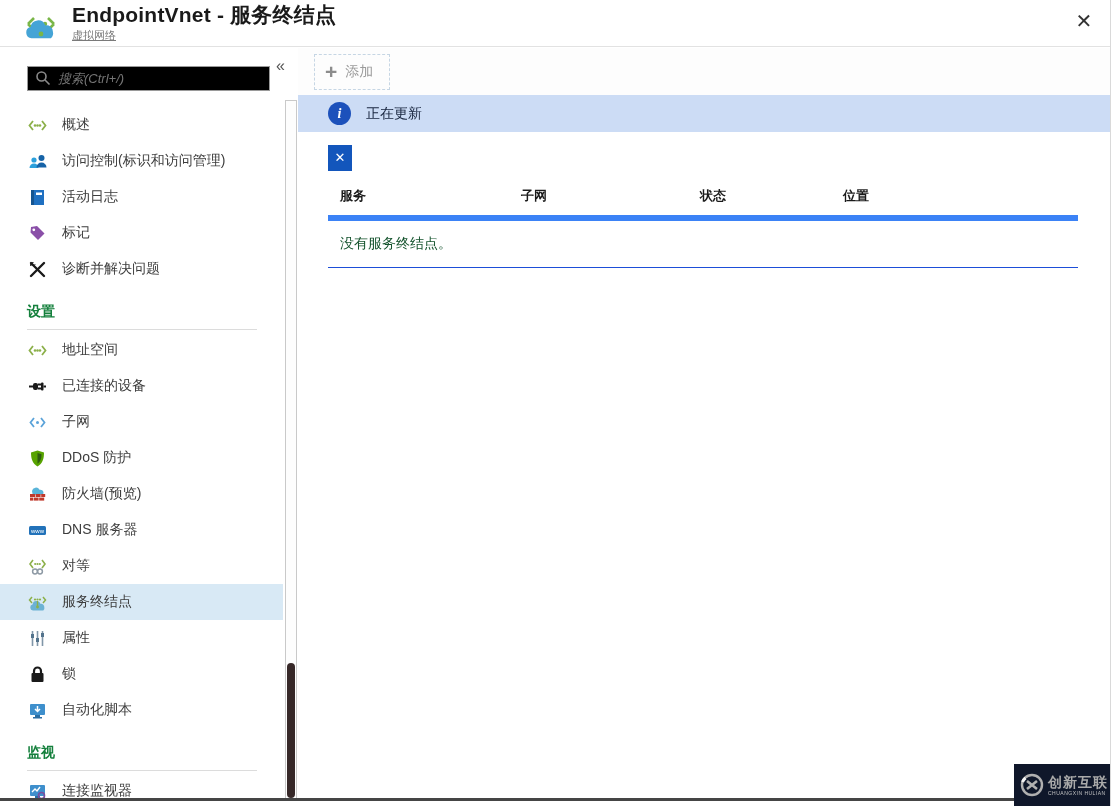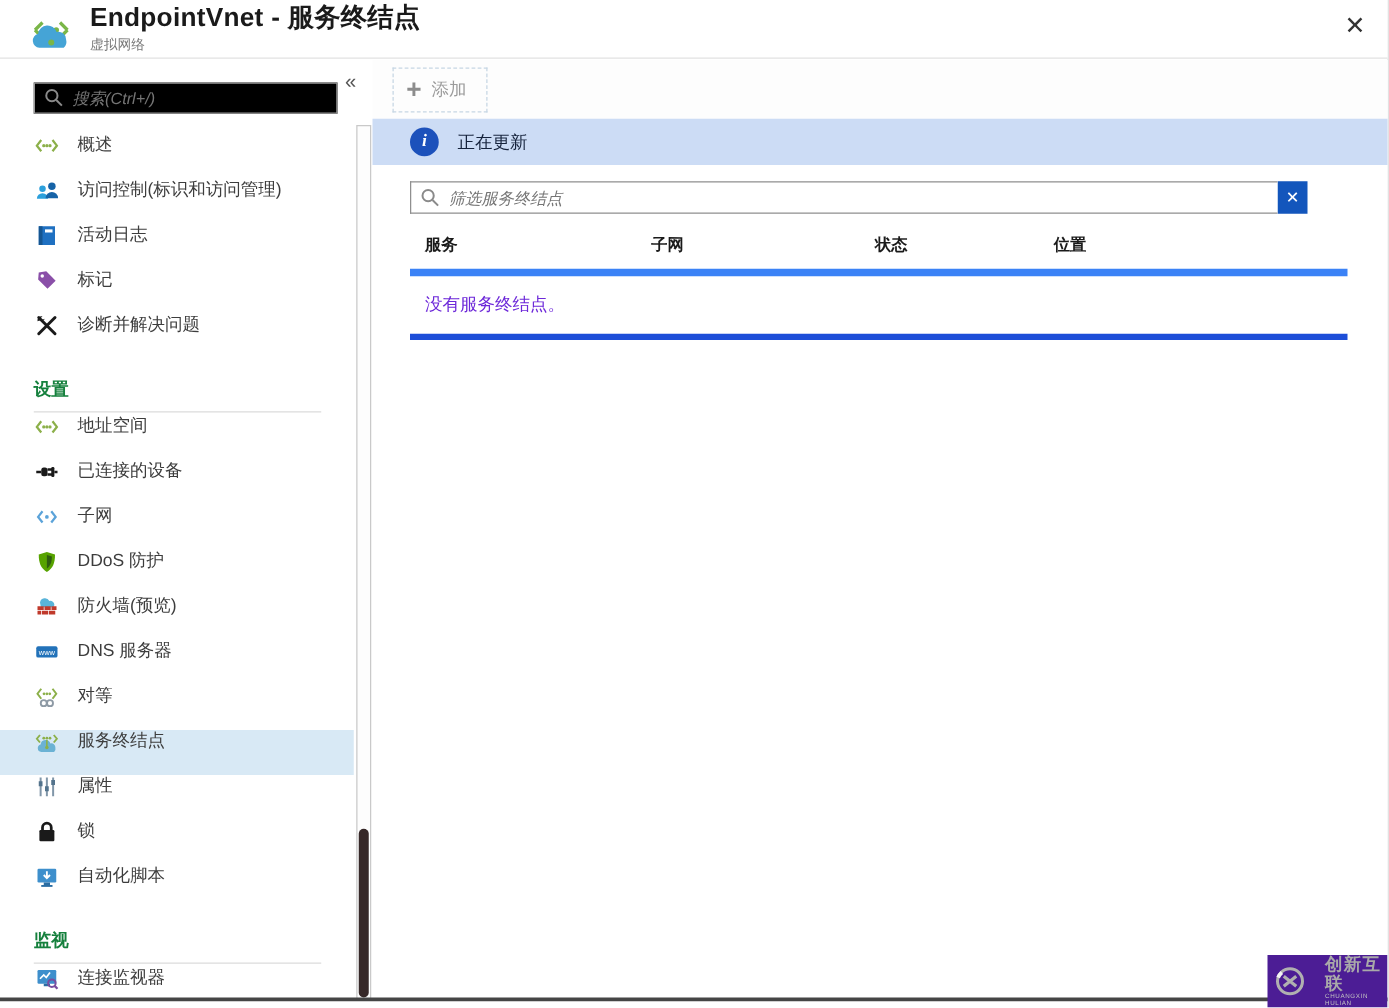--- a/index.html
+++ b/index.html
@@ -11,21 +11,21 @@
   }
   
   .app-header {
     position:absolute; top:0; left:0; width:1111px; height:47px;
     background:#fff; border-bottom:1px solid #e2e2e2; z-index:5;
     display:flex; align-items:center;
   }
   .hdr-icon { width:42px; height:38px; margin-left:20px; margin-right:10px; flex:0 0 auto; }
   .hdr-text { display:flex; flex-direction:column; }
   .hdr-title { font-size:21px; font-weight:bold; color:#1a1a1a; line-height:24px; letter-spacing:0.2px; }
-  .hdr-sub { font-size:11px; color:#7a7a7a; margin-top:1px; }
+  .hdr-sub { font-size:11px; color:#7a7a7a; margin-top:1px;text-decoration:underline; }
   .hdr-close {
     position:absolute; right:14px; top:8px; font-size:20px; color:#333;
     width:26px; height:26px; text-align:center; line-height:26px; cursor:pointer;
     font-weight:400;
   }
   
   .sidebar {
     position:absolute; top:48px; left:0; width:283px; height:758px;
     background:#fff; z-index:2;
   }
@@ -35,21 +35,21 @@
     font-style:italic; font-size:13px; color:#6d6d6d; padding-left:30px;
     font-family:"Liberation Sans","DejaVu Sans",sans-serif;
   }
   .search-glyph { position:absolute; left:8px; top:4px; width:16px; height:16px; }
   .collapse-btn {
     position:absolute; top:58px; left:276px; font-size:16px; color:#555;
     cursor:pointer; z-index:6; line-height:16px;
   }
   .nav-list { margin-top:16px; }
   .nav-item {
-    height:36px; display:flex; align-items:flex-start; padding-left:28px;
+    height:36px; display:flex; align-items:center; padding-left:28px;
     cursor:pointer; font-size:14px; color:#3d3d3d;
   }
   .nav-item.selected { background:#d8e9f5; }
   .nav-icon { width:19px; height:19px; margin-right:15px; flex:0 0 auto; display:inline-flex; align-items:center; justify-content:center; }
   .nav-label { white-space:nowrap; }
   .nav-section { padding:16px 0 4px 27px; font-size:14px; font-weight:bold; color:#15803d; }
   .nav-divider { margin:4px 0 2px 27px; width:230px; border-top:1px solid #dcdcdc; }
   
   .scroll-track {
     position:absolute; left:285px; top:100px; width:12px; height:700px;
@@ -91,28 +91,28 @@
     width:24px; height:26px; background:#1356bc; color:#fff; border:none;
     font-size:13px; cursor:pointer; line-height:26px; text-align:center;
   }
   .table { margin:16px 0 0 30px; width:750px; }
   .table-header {
     display:grid; grid-template-columns:181px 179px 143px 1fr;
     font-size:13px; font-weight:bold; color:#1a1a1a;
     padding:0 0 10px 12px; border-bottom:6px solid #3b82f6;
   }
   .empty-row {
-    font-size:14px; color:#6d28d9; padding:14px 0 14px 12px;
-    border-bottom:5px solid #1d4ed8;
+    font-size:14px; color:#14532d; padding:14px 0 14px 12px;
+    border-bottom:1px solid #1d4ed8;
   }
   
   .bottom-line { position:absolute; left:0; bottom:5px; width:1111px; height:3px; background:#454545; z-index:8; }
   .watermark {
-    position:absolute; right:0; bottom:0; width:96px; height:42px; background:#4c1d95;
-    z-index:9; display:flex; align-items:center; padding-left:6px;gap:12px;
+    position:absolute; right:0; bottom:0; width:96px; height:42px; background:#0f172a;
+    z-index:9; display:flex; align-items:center; padding-left:6px;
   }
   .wm-logo { width:24px; height:24px; margin-right:4px; flex:0 0 auto; }
   .wm-text { display:flex; flex-direction:column; }
   .wm-name { font-size:14px; font-weight:bold; color:#a9a9a9; letter-spacing:1px; line-height:15px; }
   .wm-caption { font-size:5px; color:#c2c2c2; letter-spacing:0.5px; }
   svg { display:block; }
 </style>
 </head>
 <body>
 
@@ -379,29 +379,20 @@
       <span>添加</span>
     </button>
   </div>
 
   <div class="info-banner">
     <span class="info-circle">i</span>
     <span class="info-text">正在更新</span>
   </div>
 
   <div class="filter-row">
-    <span class="filter-wrap">
-      <span class="filter-glyph">
-        <svg viewBox="0 0 16 16" width="16" height="16">
-            <circle cx="6.5" cy="6.5" r="4.5" fill="none" stroke="#8a8a8a" stroke-width="1.6"></circle>
-            <path d="M10 10 L14.5 14.5" stroke="#8a8a8a" stroke-width="1.6"></path>
-          </svg>
-      </span>
-      <input class="filter-input" placeholder="筛选服务终结点" style="">
-    </span>
     <button class="clear-btn">
       <span>✕</span>
     </button>
   </div>
 
   <div class="table">
     <div class="table-header">
       <span>服务</span>
       <span>子网</span>
       <span>状态</span>

